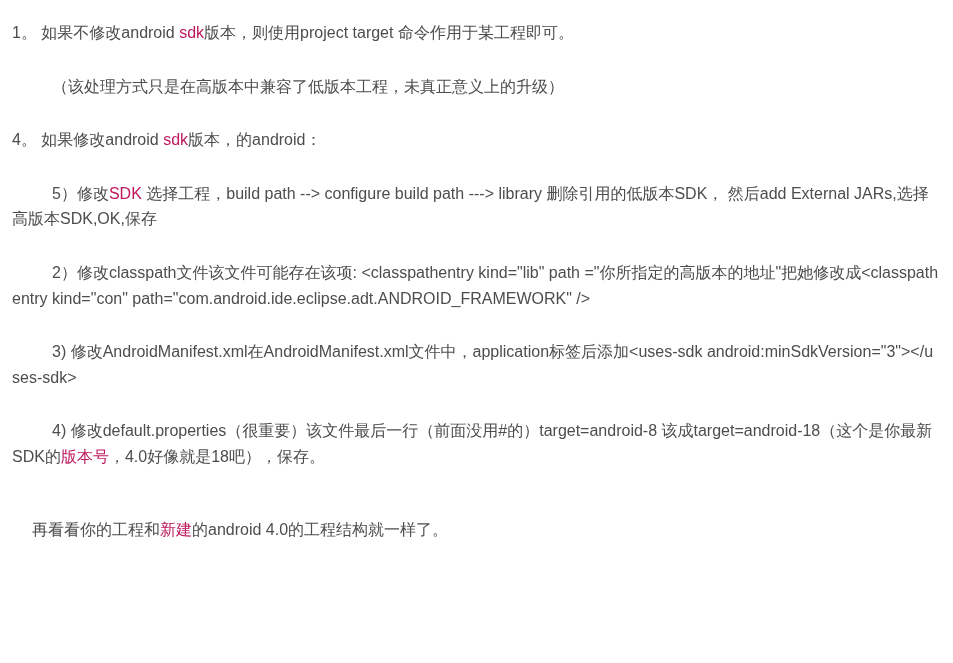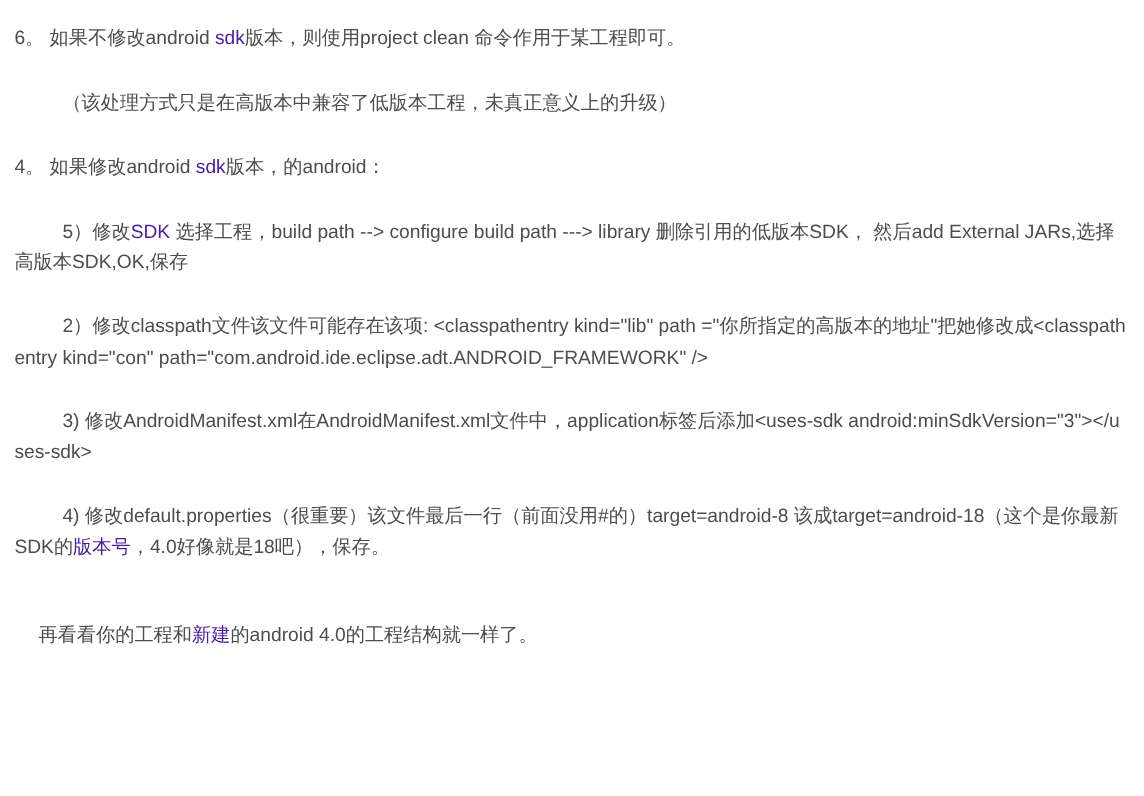--- a/index.html
+++ b/index.html
@@ -10,40 +10,40 @@
       line-height: 1.6;
       color: #4d4d4d;
       background: #fff;
       width: 929px;
     }
     p {
       margin: 0 0 28px 0;
       word-break: break-all;
     }
     a.link {
-      color: #4c1d95;
+      color: #be185d;
       text-decoration: none;
       text-align: center;
     }
     .indent1 {
       padding-left: 40px;
     }
     .indent2 {
       padding-left: 40px;
     }
     .indent3 {
       padding-left: 20px;
       margin-top: 47px;
     }
   </style>
 </head>
 <body>
 
 <p>
-  <span>6。 如果不修改android </span><a class="link">sdk</a><span>版本，则使用project clean 命令作用于某工程即可。</span>
+  <span>1。 如果不修改android </span><a class="link">sdk</a><span>版本，则使用project target 命令作用于某工程即可。</span>
 </p>
 
 <p class="indent1">
   <span>（该处理方式只是在高版本中兼容了低版本工程，未真正意义上的升级）</span>
 </p>
 
 <p>
   <span>4。 如果修改android </span><a class="link">sdk</a><span>版本，的android：</span>
 </p>
 

